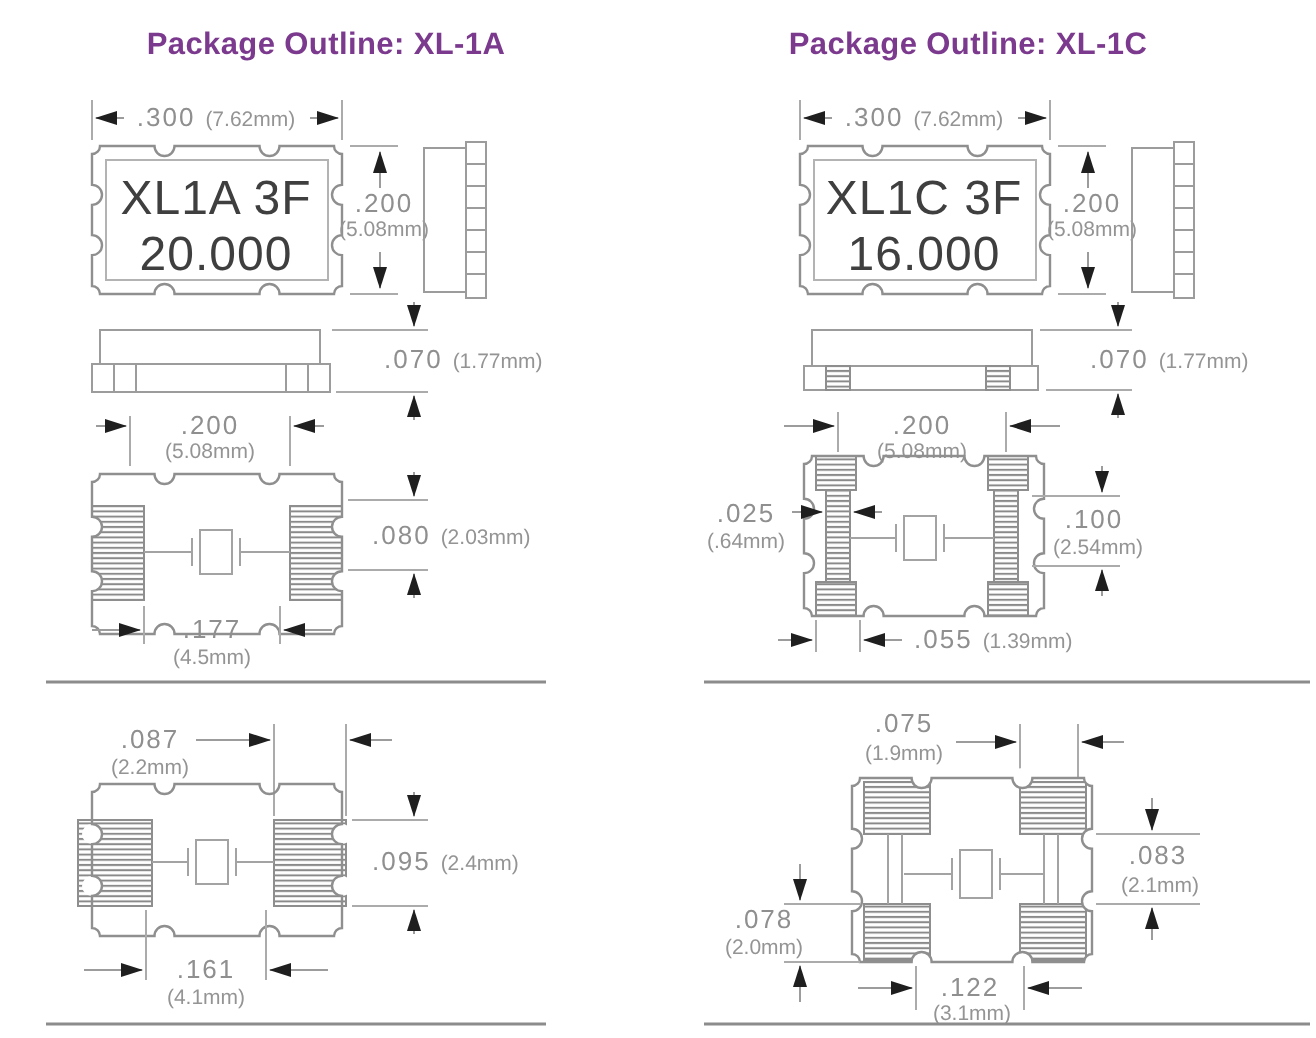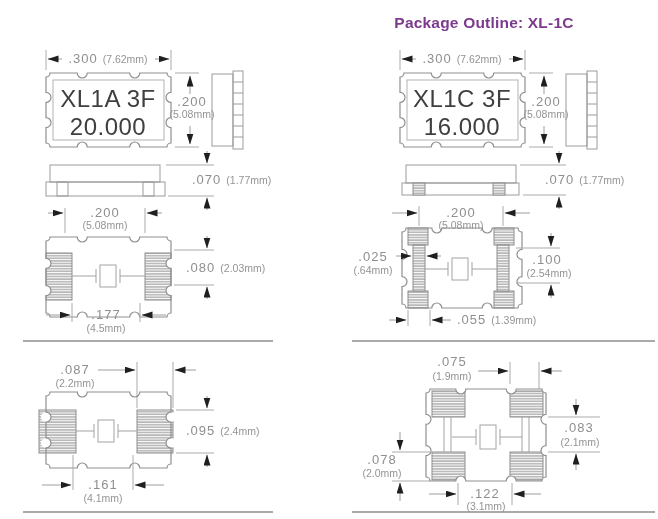--- a/index.html
+++ b/index.html
@@ -283,14 +283,15 @@
       <line class="ln" x1="429" y1="494" x2="456" y2="494" marker-end="url(#ah)"></line>
       <line class="ln" x1="541" y1="494" x2="514" y2="494" marker-end="url(#ah)"></line>
       <text class="dim" text-anchor="middle" x="485" y="498">.122</text>
       <text class="dimmm" text-anchor="middle" x="486" y="510">(3.1mm)</text>
     </g>
 
     <line class="sep" x1="352" y1="341" x2="655" y2="341"></line>
     <line class="sep" x1="352" y1="512" x2="655" y2="512"></line>
   </svg>
 
+  <div class="col-title" id="t-left">Package Outline: XL-1A</div>
   <div class="col-title" id="t-right">Package Outline: XL-1C</div>
 </div>
 
 </body></html>

